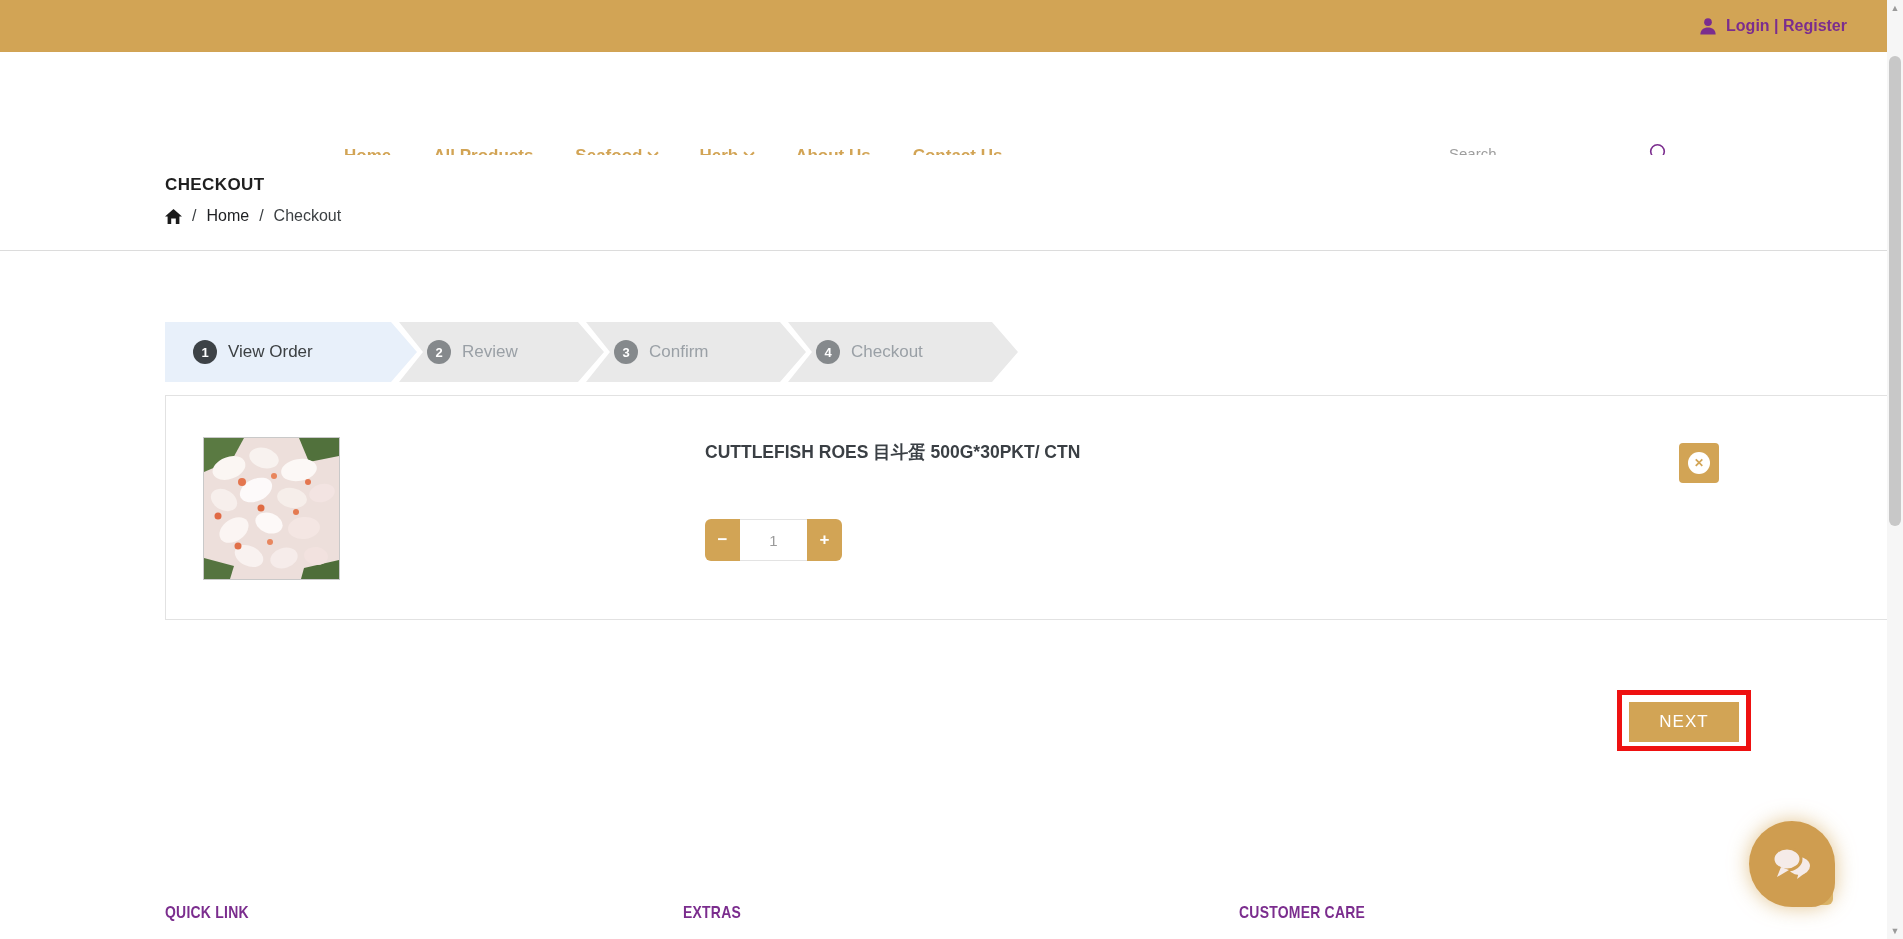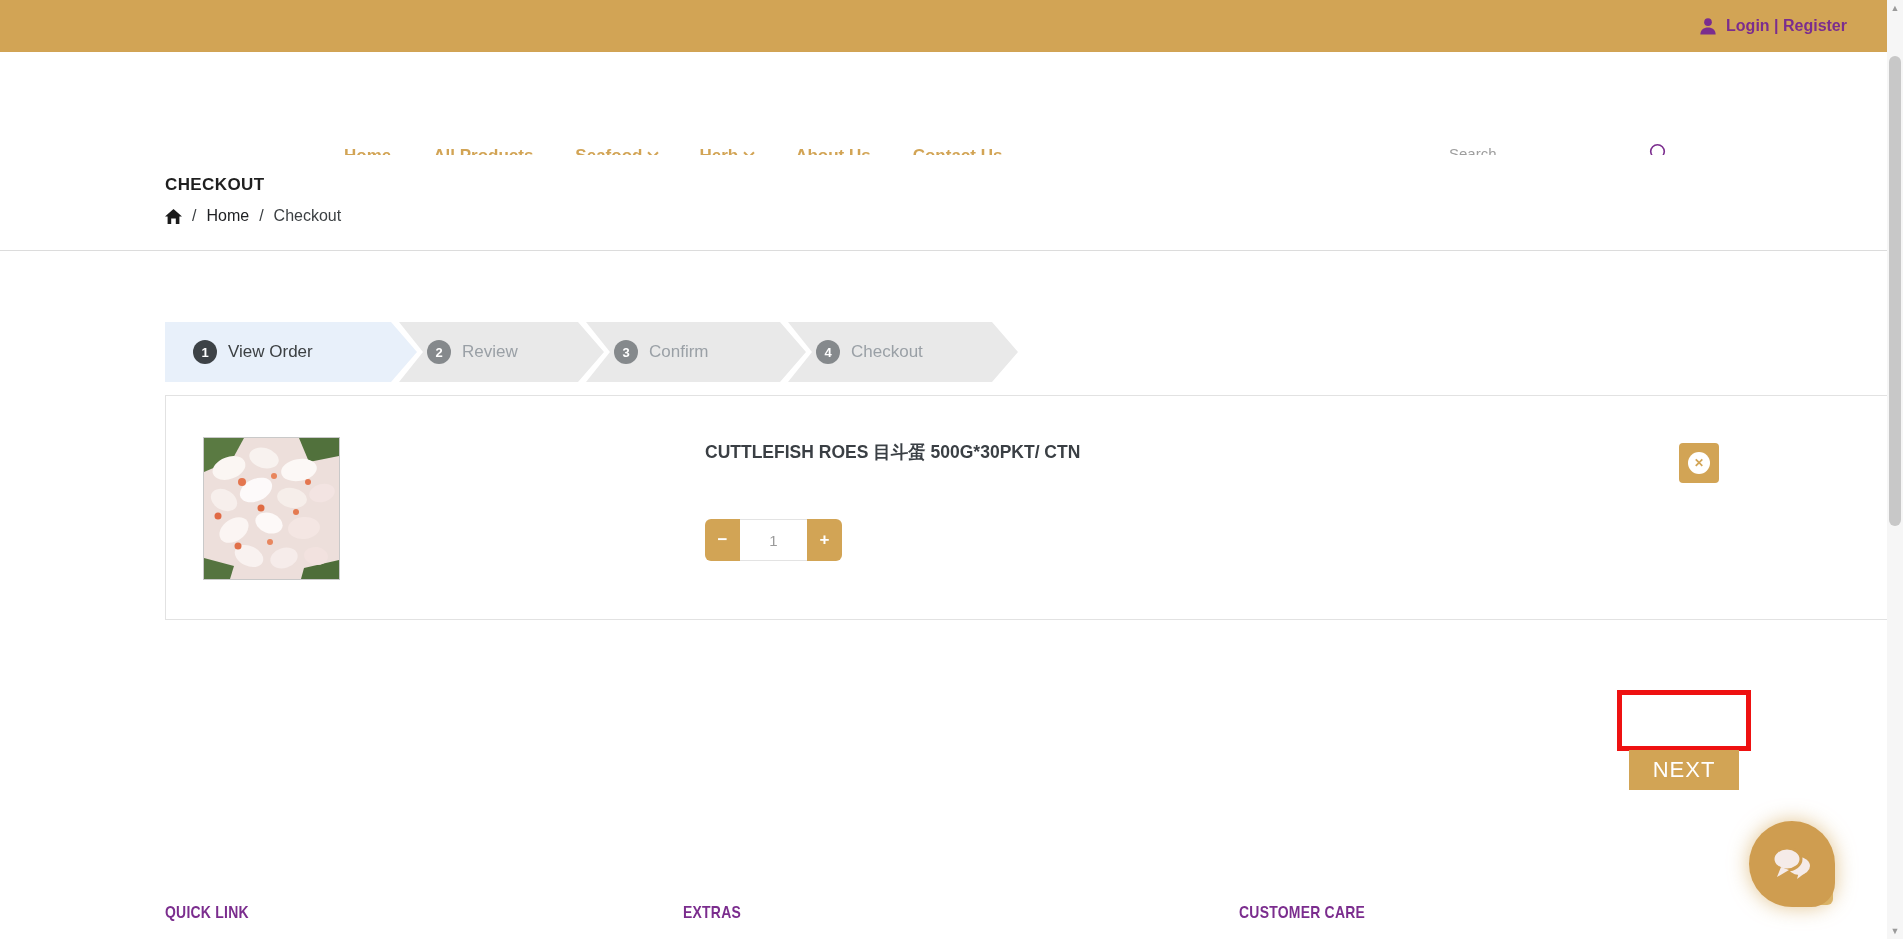--- a/index.html
+++ b/index.html
@@ -64,22 +64,22 @@
   .qty-input { width:67px; border:1px solid #e3e3e3; border-left:none; border-right:none; text-align:center;
     font-size:15px; color:#9a9a9a; outline:none; font-family:"Liberation Sans", sans-serif; }
   .remove-btn { position:absolute; left:1513px; top:47px; width:40px; height:40px; background:#d2a455;
     border:none; border-radius:4px; cursor:pointer; display:flex; align-items:center; justify-content:center; }
   .remove-circle { width:22px; height:22px; background:#fff; border-radius:50%;
     display:flex; align-items:center; justify-content:center; color:#d2a455; font-size:12px; font-weight:bold; }
 
   
   .annot { position:absolute; left:1617px; top:690px; width:134px; height:61px; border:5px solid #ee1111; }
   .next-btn { position:absolute; left:1629px; top:702px; width:110px; height:40px; background:#d2a455;
-    border:none; color:#fff; font-size:22px; letter-spacing:1px; cursor:pointer;
-    font-family:"Liberation Sans", sans-serif;margin-top:48px; }
+    border:none; color:#fff; font-size:17px; letter-spacing:1px; cursor:pointer;
+    font-family:"Liberation Sans", sans-serif; }
 
   
   .foot-col { position:absolute; top:903px; font-size:17px; font-weight:bold; color:#7b2d8e;
     letter-spacing:.3px; transform:scaleX(.82); transform-origin:left center; white-space:nowrap; }
   .fc1 { left:165px; } .fc2 { left:683px; } .fc3 { left:1239px; }
 
   
   .chat { position:absolute; left:1749px; top:821px; width:86px; height:86px; cursor:pointer; }
   .chat-tail { position:absolute; right:2px; bottom:2px; width:40px; height:40px; background:#ddb76c; border-radius:6px; }
   .chat-circle { position:absolute; inset:0; background:#cf9d50; border-radius:50% 50% 28% 50%;

